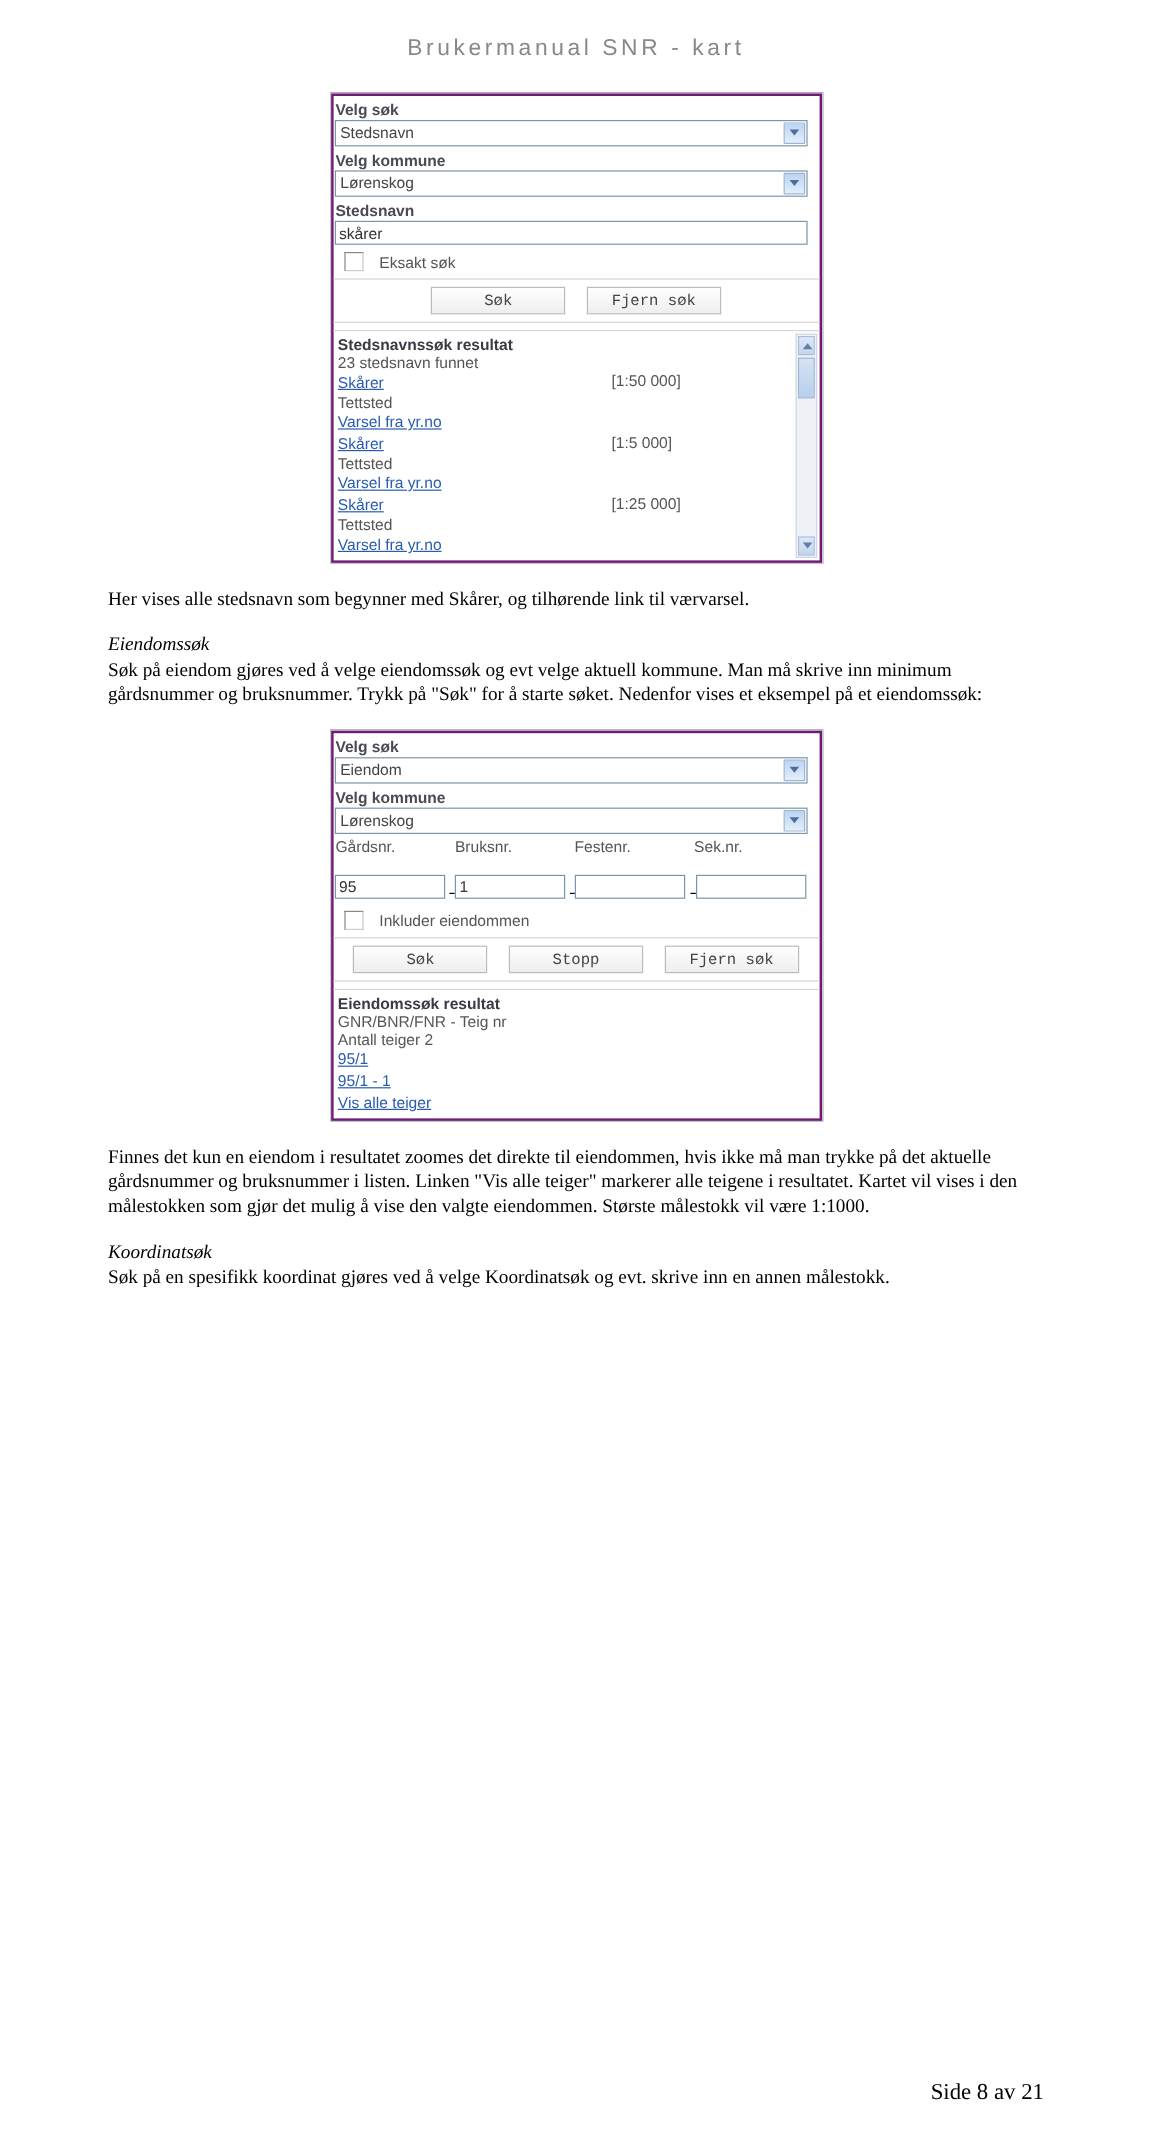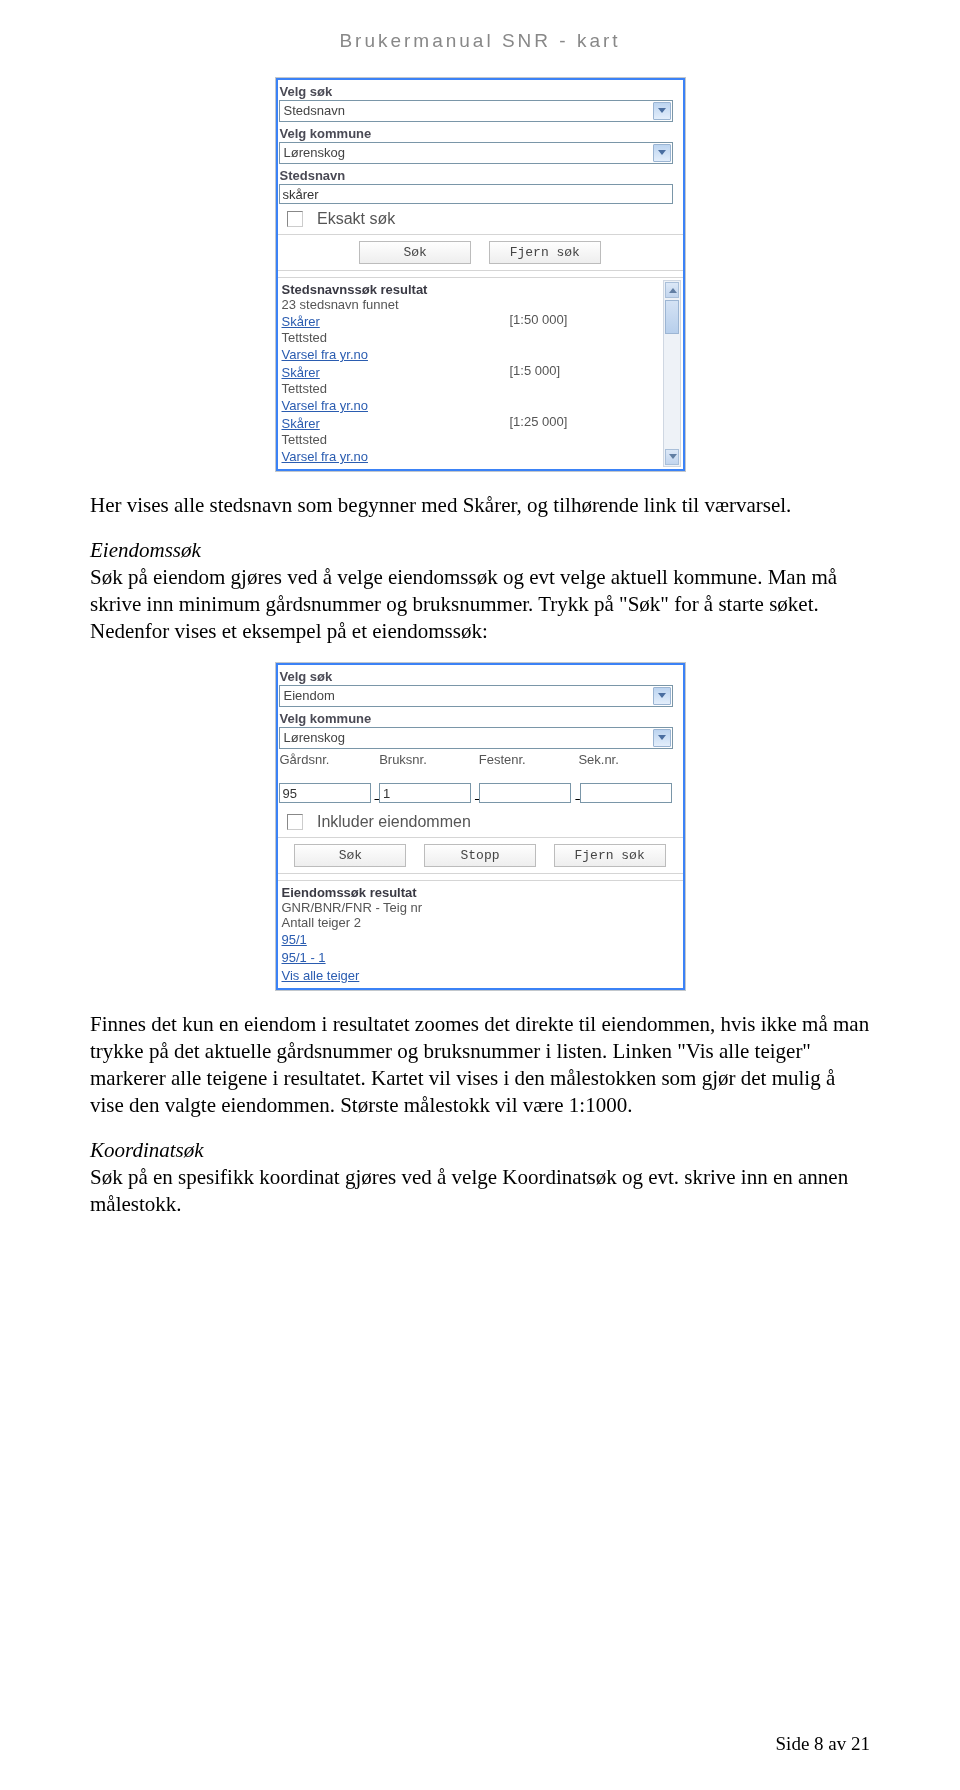--- a/index.html
+++ b/index.html
@@ -20,21 +20,21 @@
     text-align: center;
     font-size: 19px;
     letter-spacing: 3px;
     color: #888;
     margin-bottom: 25px;
   }
   .panel {
     width: 405px;
     margin: 0 auto 20px auto;
     border: 1px solid #c2c7cc;
-    background: #3b82f6;
+    background: #701a75;
     padding: 2px;
   }
   .panel-body {
     background:#fff;
     position:relative;
   }
   .label {
     font-weight: bold;
     font-size: 13px;
     color: #4a4a55;
@@ -76,21 +76,21 @@
   .text-input {
     height:20px;
     border:1px solid #7a96a8;
     background:#fff;
     font-size:13px;
     color:#333;
     padding:0 3px;
     box-sizing:border-box;
   }
   .text-input.full { width: 394px; margin-left:1px; }
-  .checkbox-row { padding:6px 3px; font-size:16px; color:#555;border-bottom:1px solid #d5d5d5;}
+  .checkbox-row { padding:6px 3px; font-size:13px; color:#555;border-bottom:1px solid #d5d5d5;}
   .checkbox-box {
     display:inline-block;
     width:14px;height:14px;
     border:1px solid #888;
     border-bottom-color:#ccc;border-right-color:#ccc;
     vertical-align:-3px;
     margin:0 10px 0 6px;
     background:#fff;
   }
   .btn-row { text-align:center; padding:6px 0; border-bottom:1px solid #d5d5d5;font-family:Liberation Mono, monospace;}
@@ -143,21 +143,21 @@
     background:linear-gradient(#d4e2f4,#b7cfec);
     border:1px solid #9cb5d3;
     box-sizing:border-box;
   }
   .gnr-headrow {
     font-size:13px; color:#555;
     padding:3px 2px 15px 2px;
   }
   .gnr-inputs { padding:1px 0 4px 1px;text-decoration:underline;}
   .gnr-inputs .text-input { width:92px; margin-right:4px;}
-  .body-text { font-size:21px; font-family: "Times New Roman", serif; color:#000; line-height:1.28; margin: 18px 0;}
+  .body-text { font-size:16px; font-family: "Times New Roman", serif; color:#000; line-height:1.28; margin: 18px 0;}
   .body-text .ital { font-style:italic; }
   .footer {
     position:absolute;
     bottom:35px; right:90px;
     font-family:"Times New Roman", serif;
     font-size:19px;
   }
   .group-divider { border-bottom:1px solid #d5d5d5;}
 </style>
 </head>

